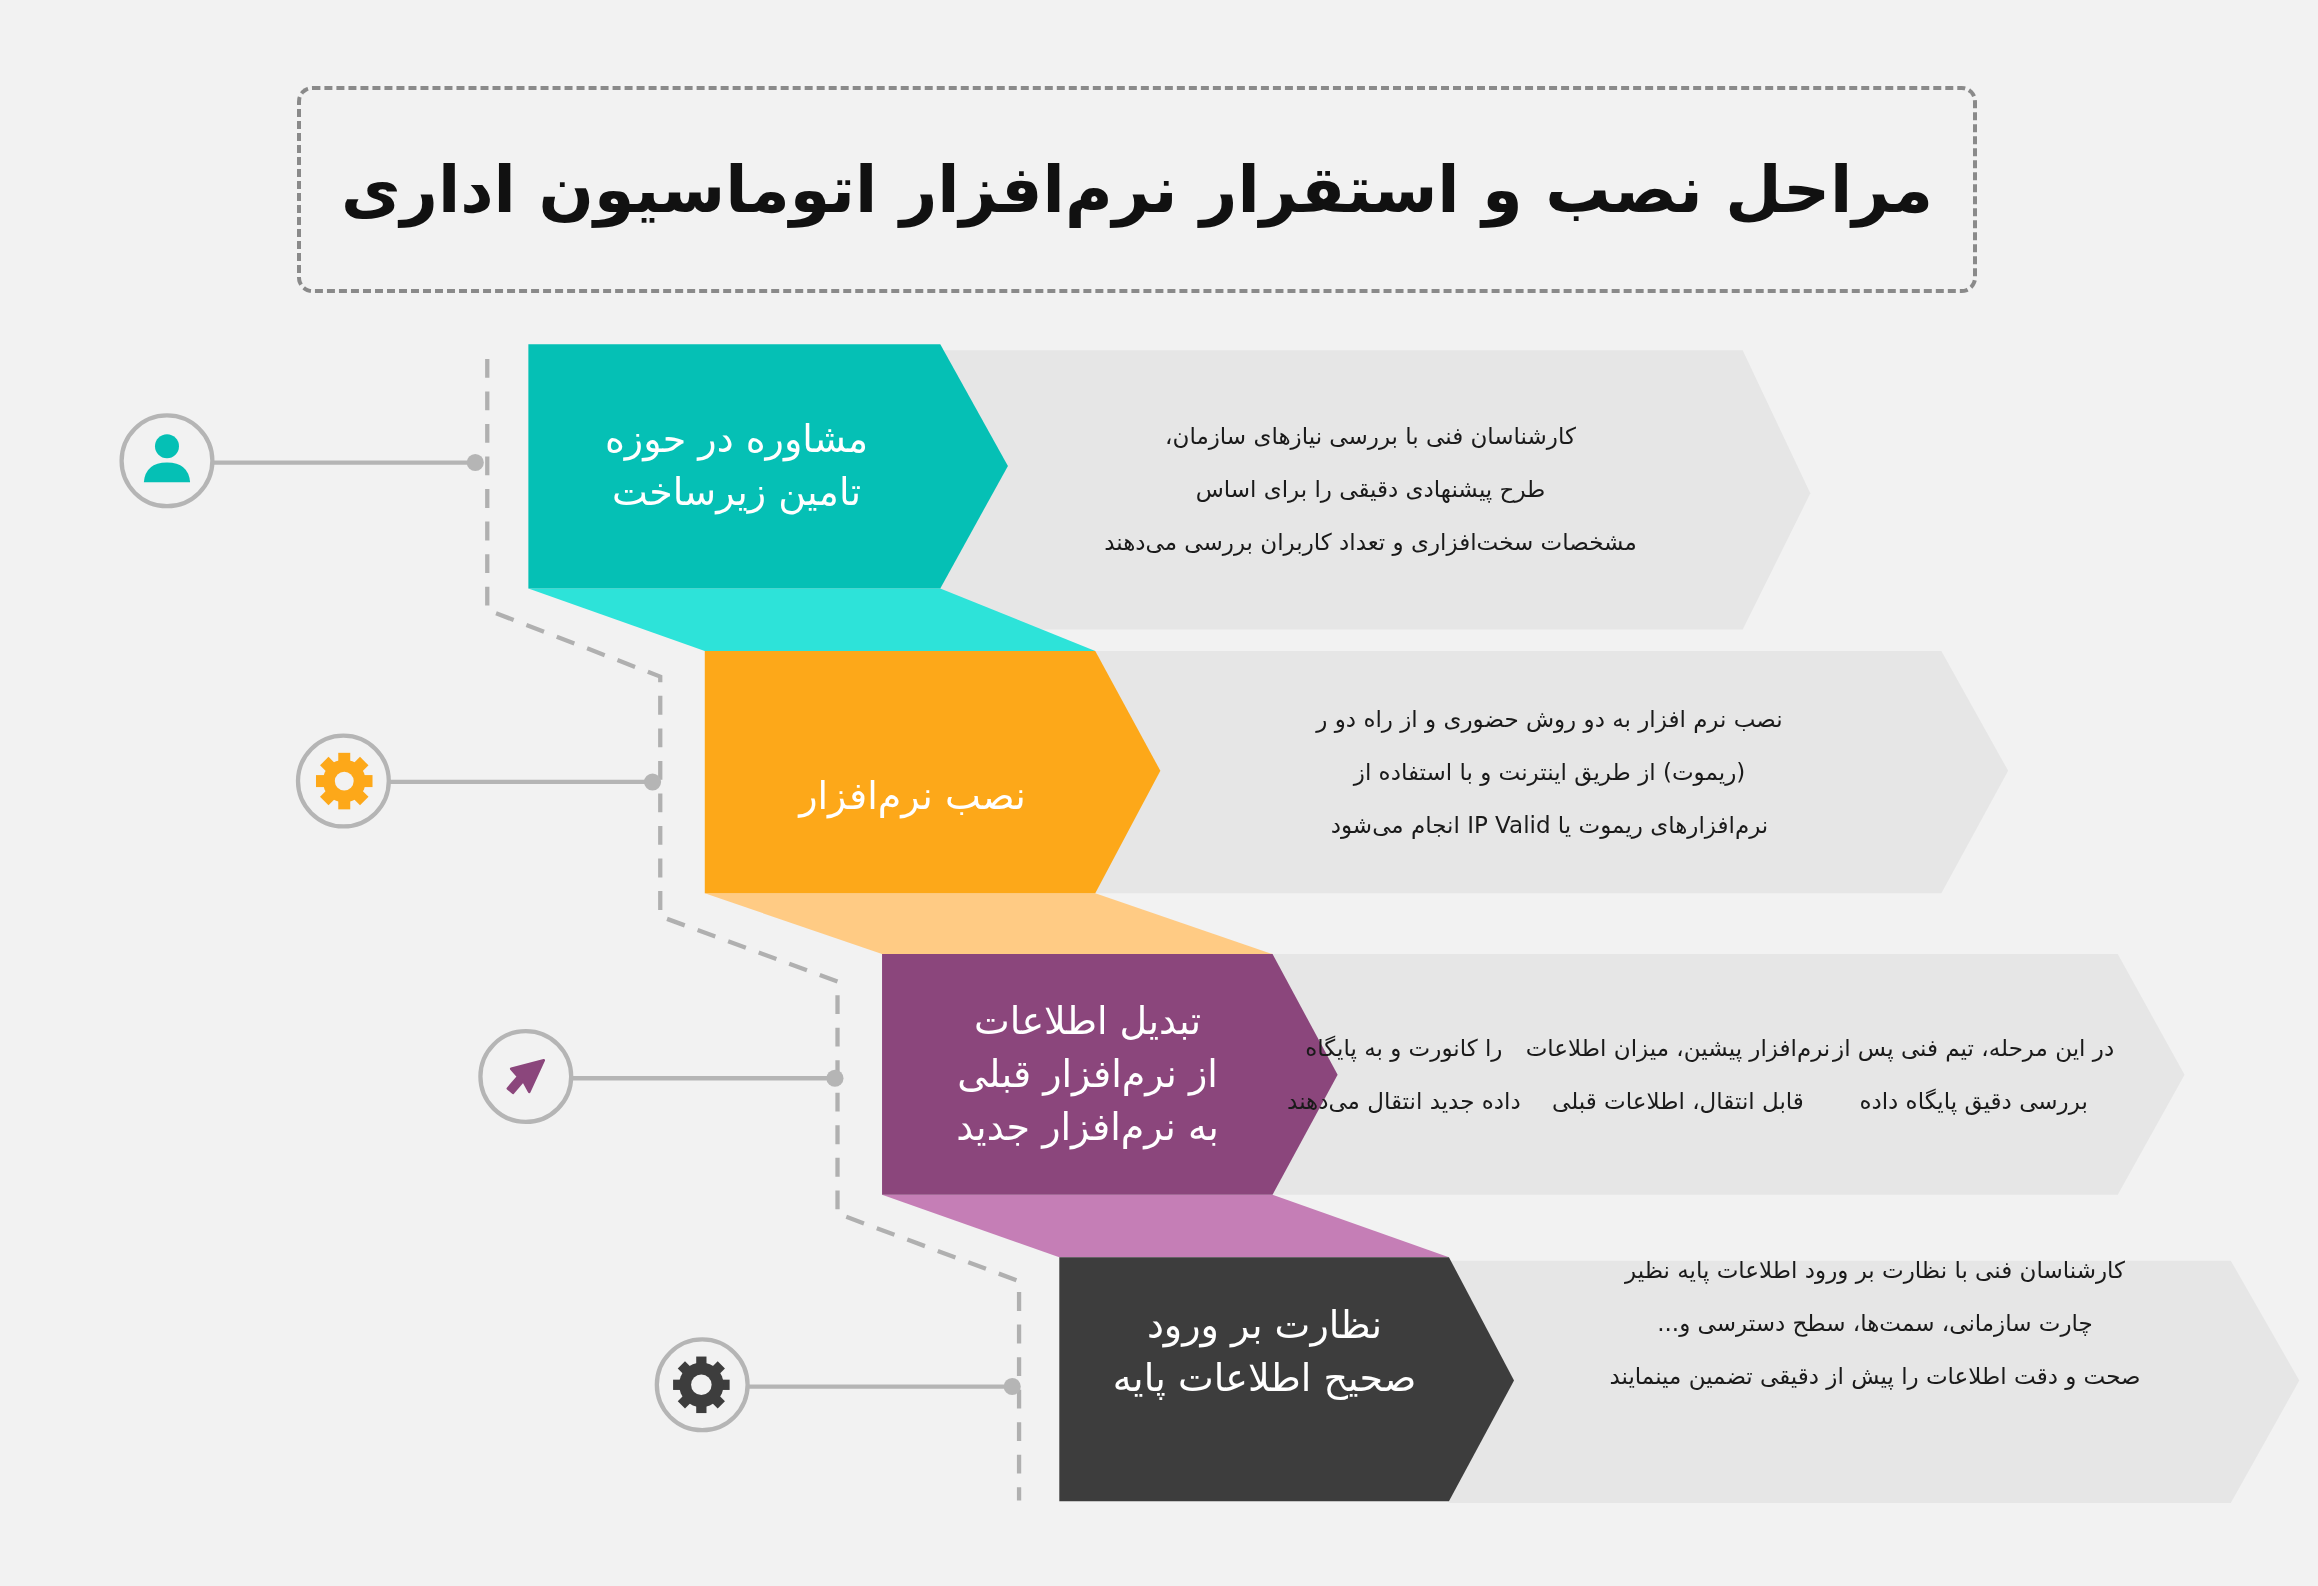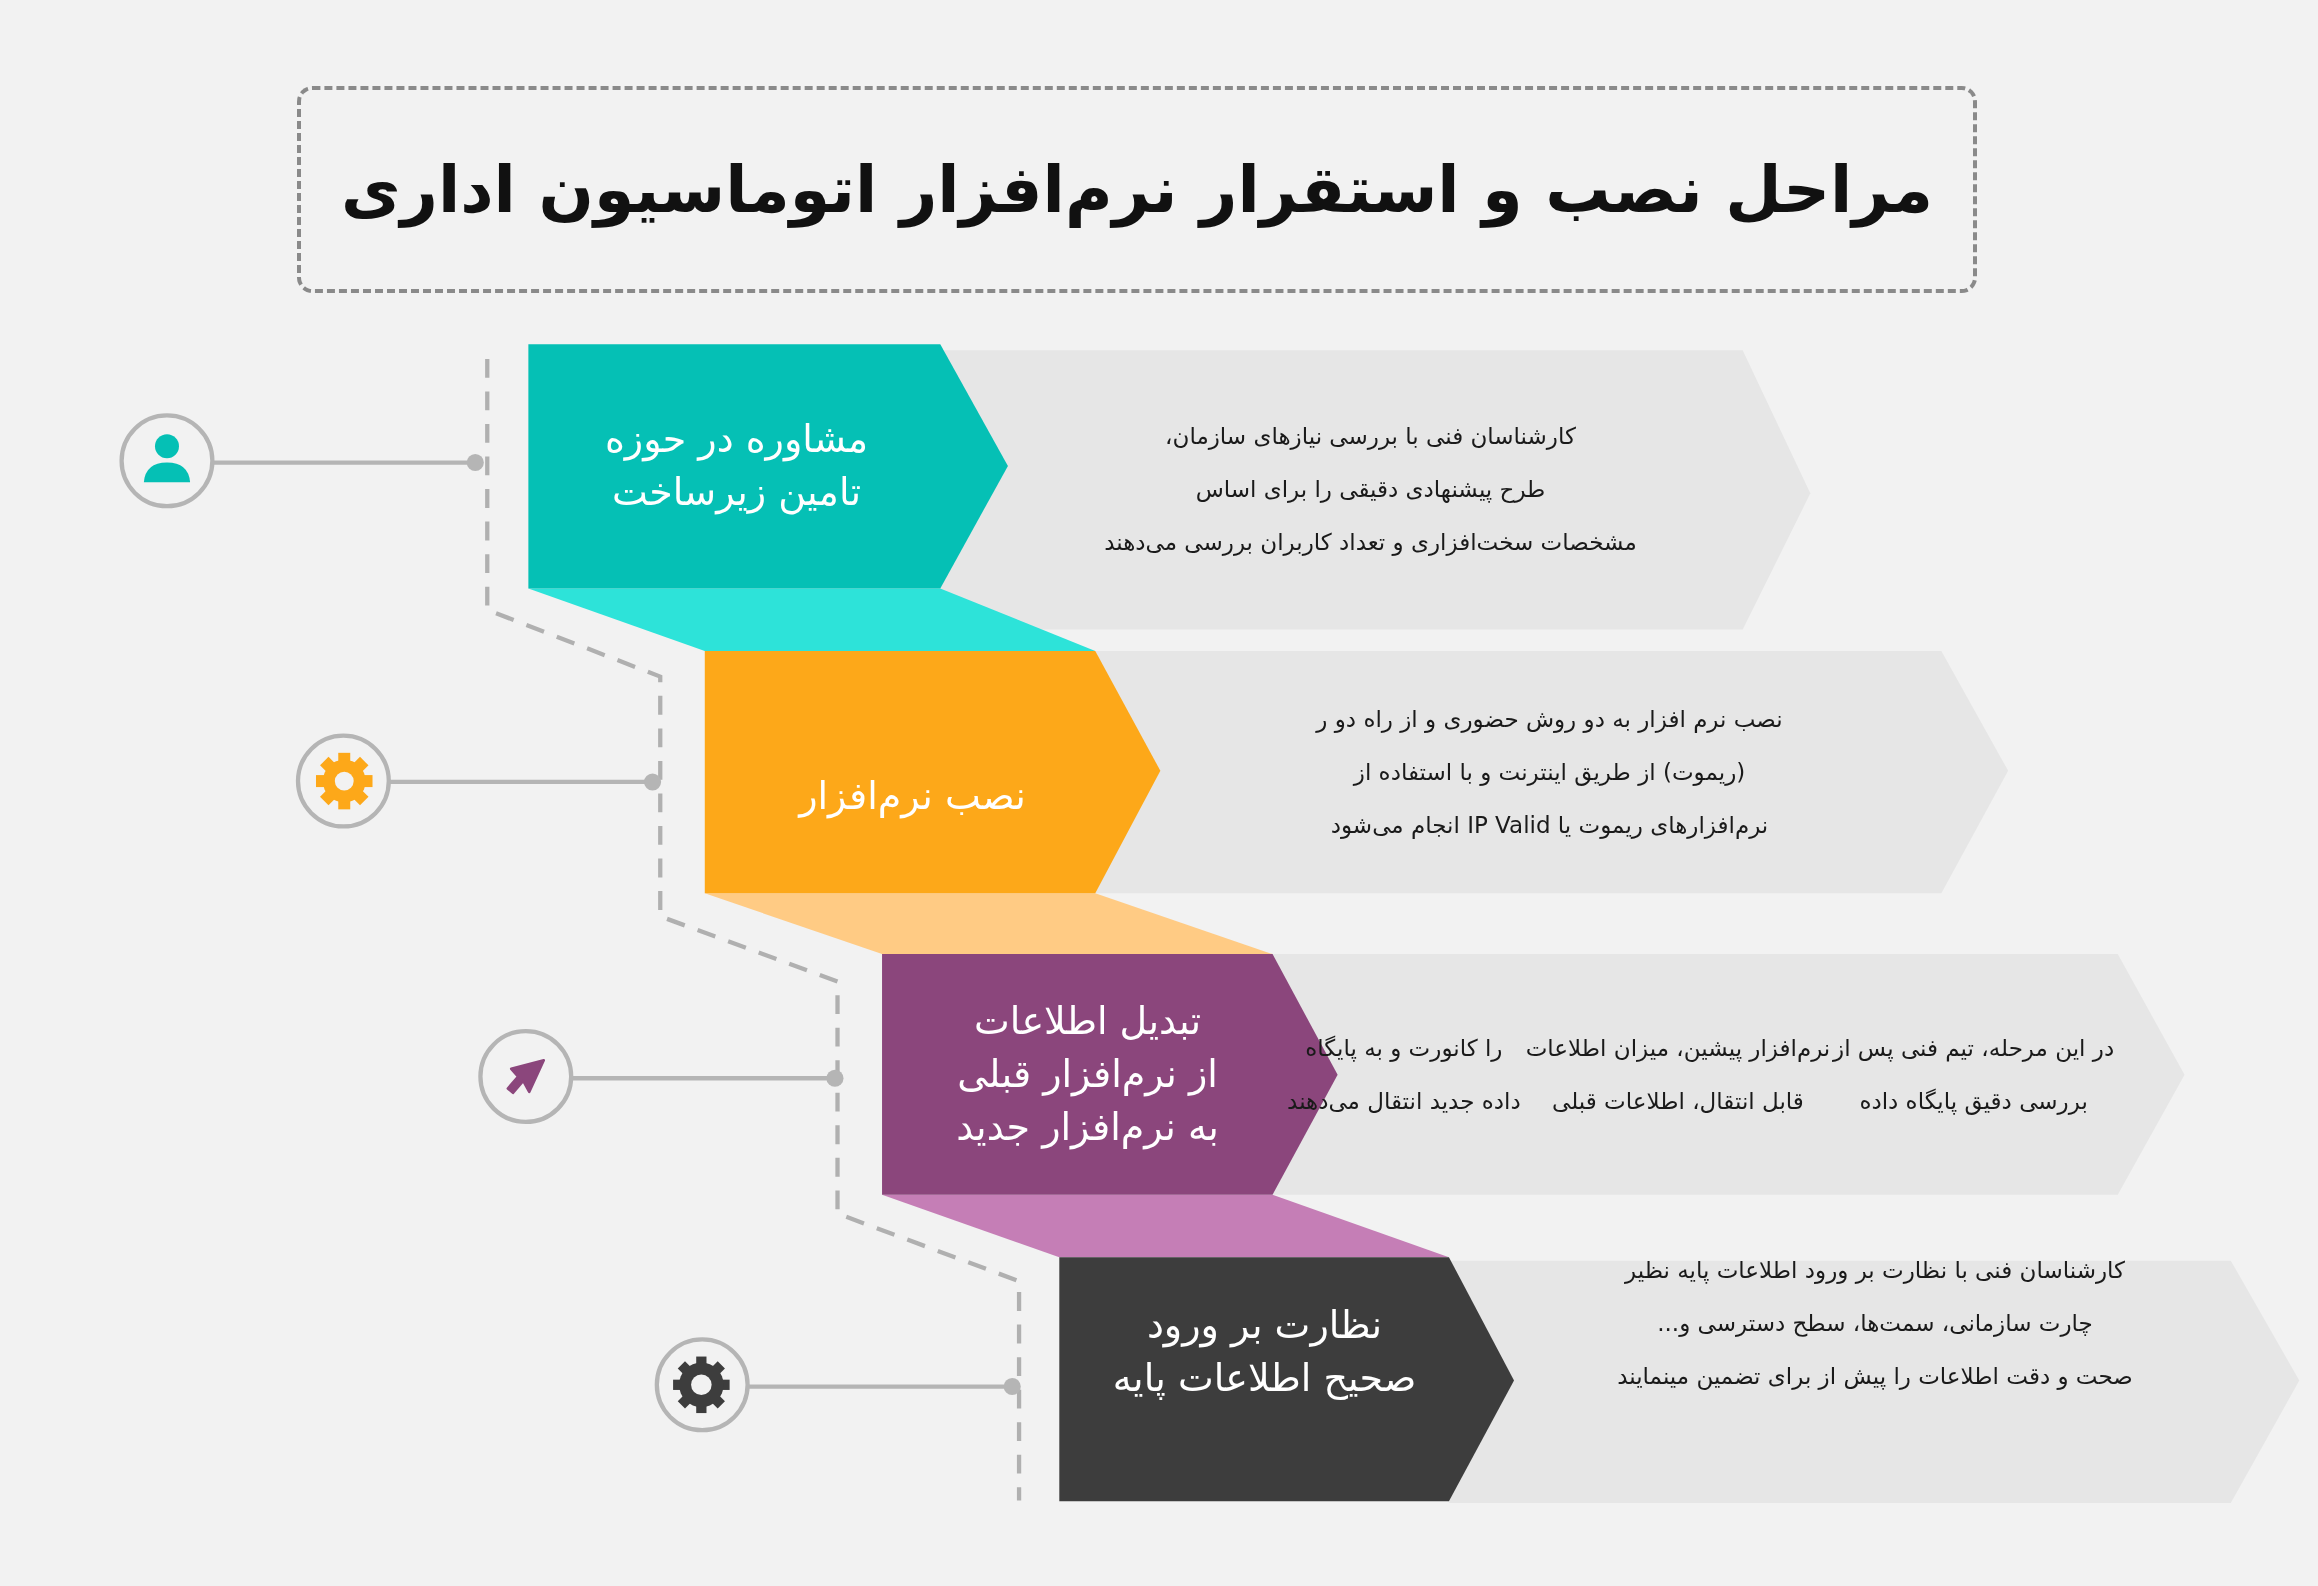--- a/index.html
+++ b/index.html
@@ -124,15 +124,15 @@
   <span>را کانورت و به پایگاه داده جدید انتقال می‌دهند</span>
 </div>
 
 <div class="label" style="left:1076px; top:1257px; width:377px; height:189px; flex-direction:column;">
   <span>نظارت بر ورود</span>
   <span>صحیح اطلاعات پایه</span>
 </div>
 <div class="desc" style="left:1481px; top:1202px; width:788px; height:242px; flex-direction:column;">
   <span>کارشناسان فنی  با نظارت بر ورود اطلاعات پایه نظیر</span>
   <span>چارت سازمانی، سمت‌ها، سطح دسترسی و...</span>
-  <span>صحت و دقت اطلاعات را پیش از برای تضمین مینمایند</span>
+  <span>صحت و دقت اطلاعات را پیش از دقیقی تضمین مینمایند</span>
 </div>
 
 
 </body></html>

